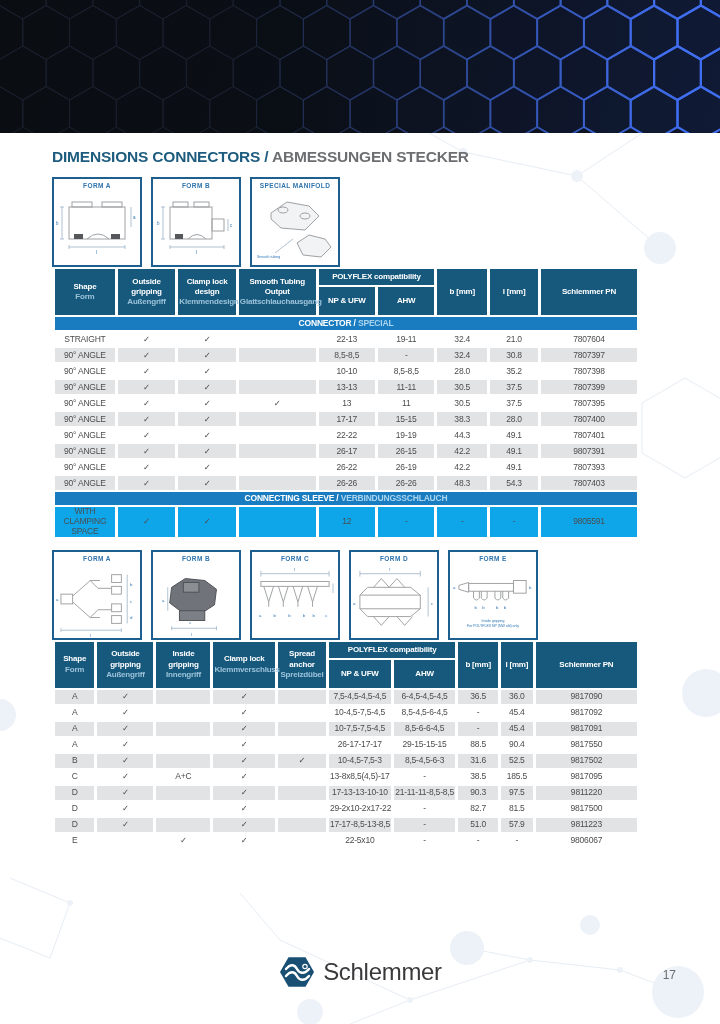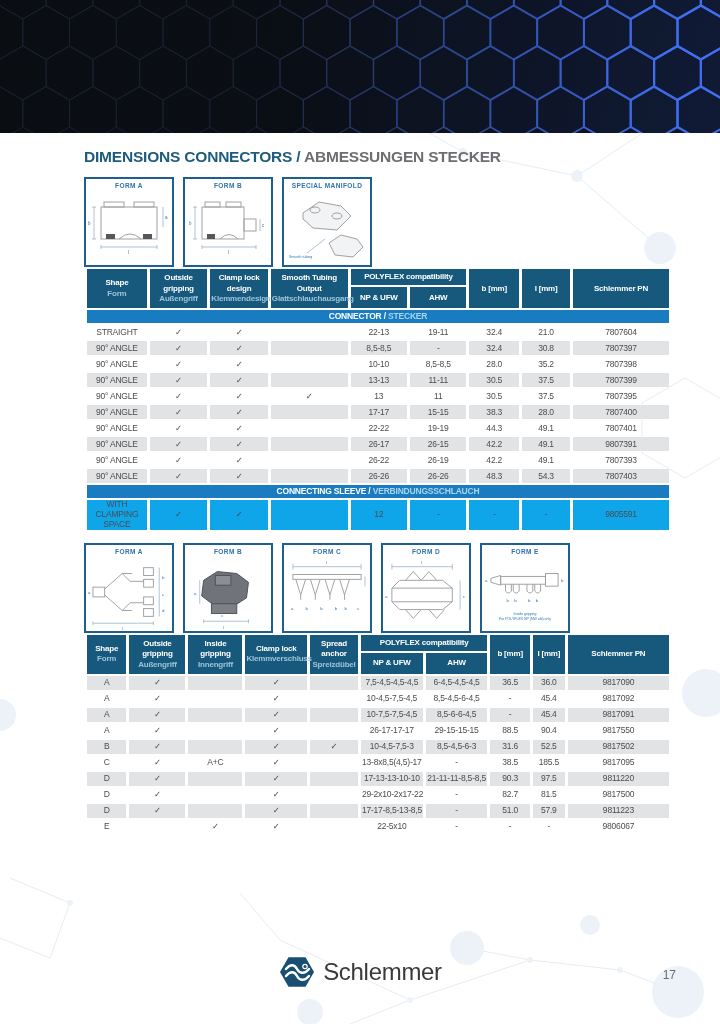--- a/index.html
+++ b/index.html
@@ -2,34 +2,34 @@
 <html><head>
 <meta charset="utf-8">
 <style>
 *{margin:0;padding:0;box-sizing:border-box}
 html,body{width:720px;height:1024px;overflow:hidden;background:#ffffff;
   font-family:"Liberation Sans","DejaVu Sans",sans-serif;position:relative}
 #banner{position:absolute;top:0;left:0;width:720px;height:133px;overflow:hidden;
   background:linear-gradient(100deg,#0a0d12 0%,#0b0f16 45%,#0c1220 75%,#0e1628 100%)}
 #bg-decor{position:absolute;top:133px;left:0;width:720px;height:891px;pointer-events:none}
 .content{position:absolute;top:133px;left:0;width:720px}
-.inner{padding:0 84px}
+.inner{padding:0 52px}
 .sec-title{margin-top:15px;font-size:15.5px;font-weight:bold;letter-spacing:-0.2px;white-space:nowrap}
 .sec-title .en{color:#1d5c7e}
 .sec-title .de{color:#6d6e71}
 .thumbs{display:flex;gap:9px;margin-top:11px}
 .thumb{width:90px;height:90px;border:2px solid #1d6090;background:#fff;padding-top:3px;flex:none}
 .thumb .flabel{display:block;text-align:center;font-size:6.5px;font-weight:bold;color:#2e74ad;letter-spacing:0.4px;white-space:nowrap}
 .thumb svg{display:block;margin:0 auto}
 table{width:588px;border-collapse:separate;border-spacing:3px 2px;table-layout:fixed;}
 th{background:#17597d;color:#fff;font-size:8px;font-weight:bold;line-height:1.3;
   padding:3px 1px;vertical-align:middle;text-align:center;letter-spacing:-0.2px}
 th .en{display:block}
 th .de{display:block;color:#9cc3da}
-thead tr:nth-child(2) th{height:21px}
+thead tr:nth-child(2) th{height:28px}
 td{font-size:8.5px;color:#4c4d4f;text-align:center;height:14px;line-height:1.15;
   vertical-align:middle;padding:0 1px;letter-spacing:-0.2px;white-space:nowrap}
 tbody.band td{background:#1a7cc0;color:#fff;font-weight:bold;height:13px;font-size:8.5px}
 tbody.band .de{color:#a8d4ef}
 #t1 tbody.rows tr:nth-of-type(even) td{background:#e2e3e4}
 #t2 tbody.rows tr:nth-of-type(odd) td{background:#e2e3e4}
 tbody.sleeve td{background:#0ea5e9;height:28px}
 tbody.sleeve td.shape{white-space:normal}
 .footer{position:absolute;top:953px;left:0;width:720px;display:flex;justify-content:center;align-items:center;gap:7px}
 .logo-text{font-size:24px;color:#3a3a3c;letter-spacing:-0.3px}
@@ -241,21 +241,21 @@
         <th rowspan="2">l [mm]</th>
         <th rowspan="2">Schlemmer PN</th>
       </tr>
       <tr>
         <th>NP &amp; UFW</th>
         <th>AHW</th>
       </tr>
     </thead>
     <tbody class="band">
       <tr>
-            <td colspan="9"><span class="en">CONNECTOR /</span> <span class="de">STECKER</span></td>
+            <td colspan="9"><span class="en">CONNECTOR /</span> <span class="de">SPECIAL</span></td>
           </tr>
     </tbody>
     <tbody class="rows">
 
         <tr>
           <td>STRAIGHT</td>
           <td>✓</td>
           <td>✓</td>
           <td></td>
           <td>22-13</td>

